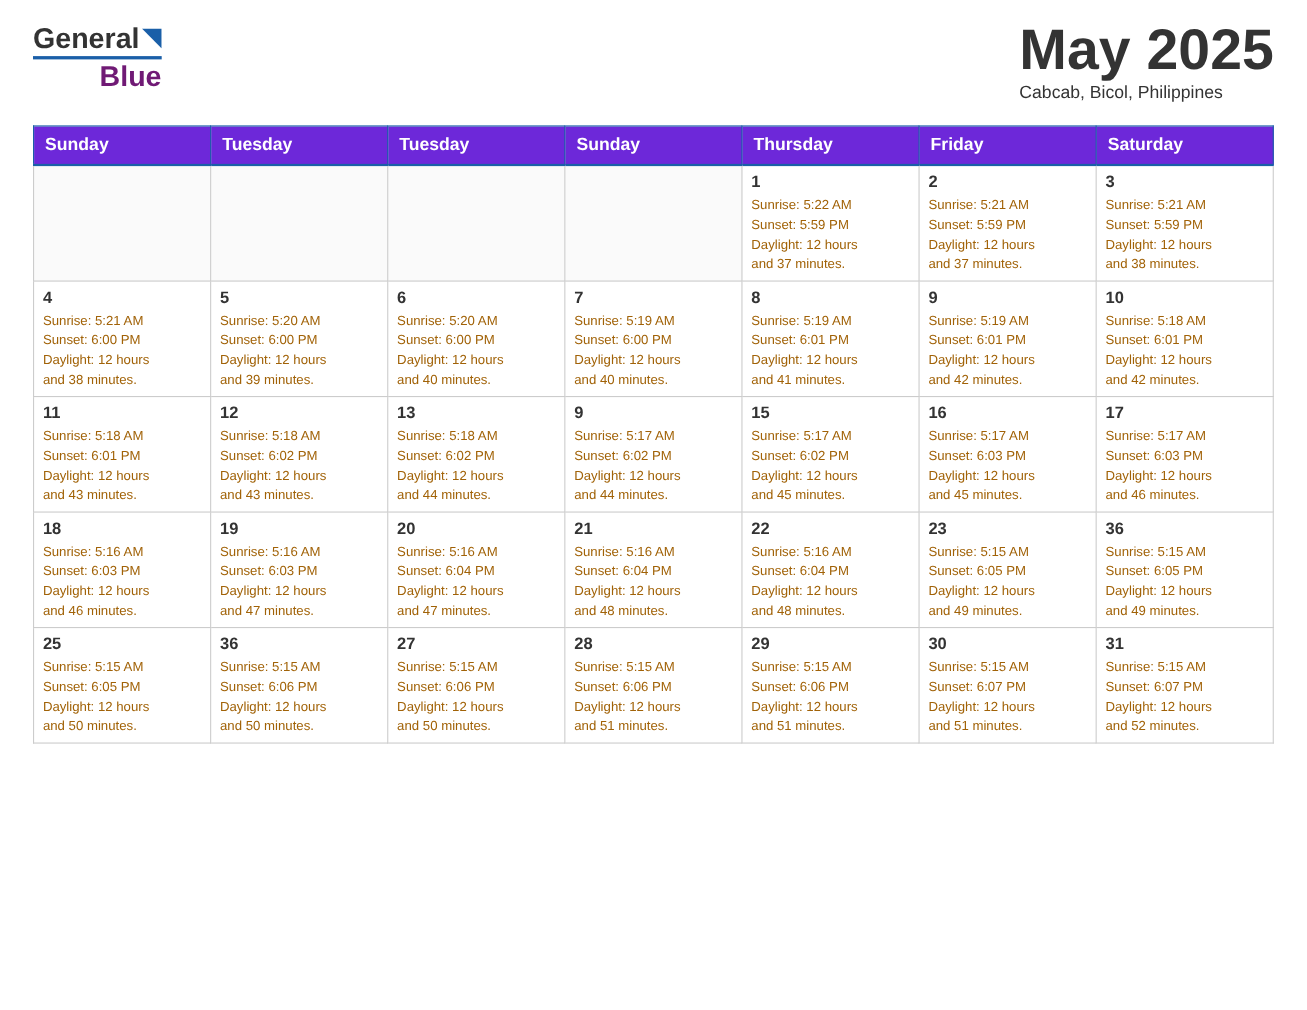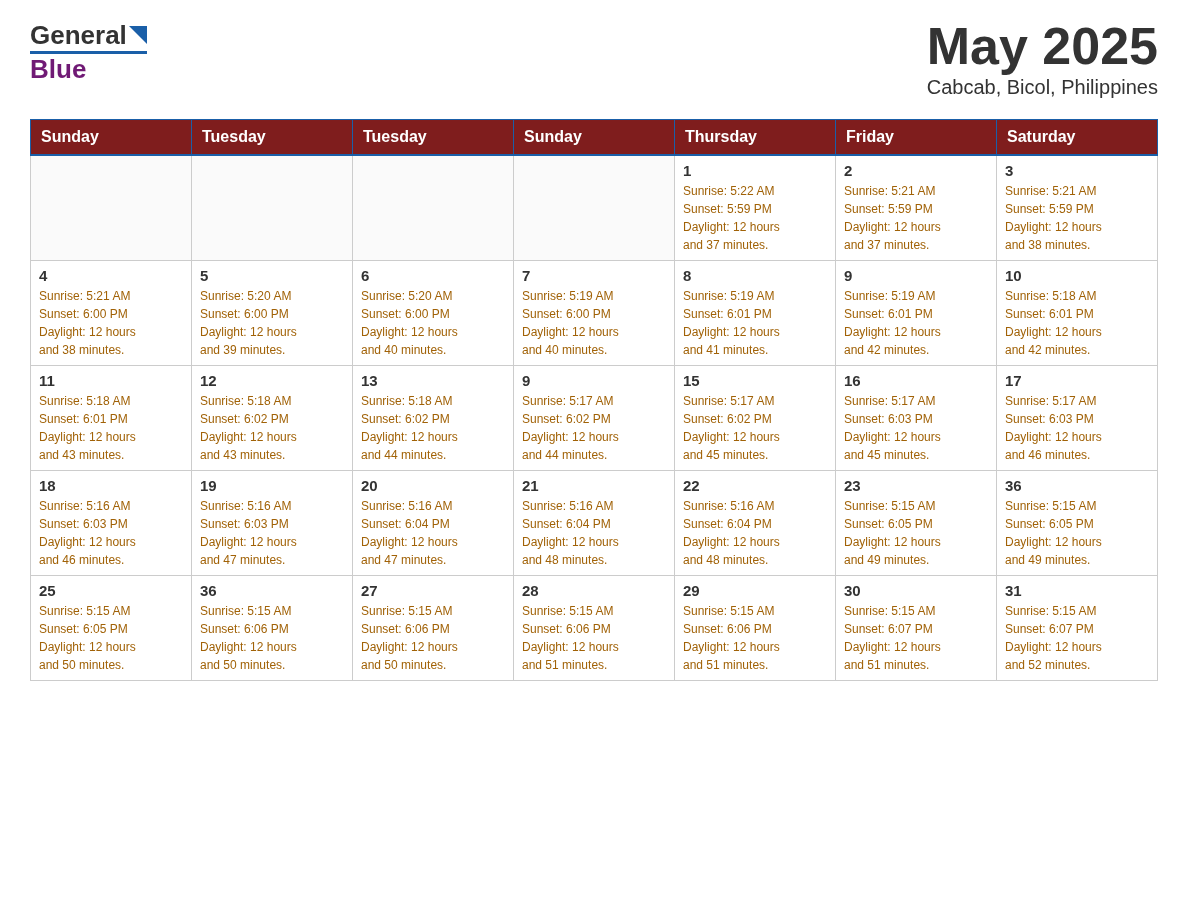--- a/index.html
+++ b/index.html
@@ -20,31 +20,31 @@
     .title-section {
       text-align: left;
     }
     .month-title {
       font-size: 52px;
       font-weight: bold;
       color: #333;
       line-height: 1;
     }
     .location-title {
-      font-size: 20px;
+      font-size: 16px;
       color: #333;
       margin-top: 4px;
     }
     table {
       width: 100%;
       border-collapse: collapse;
       table-layout: fixed;
     }
     thead tr th {
-      background: #7f1d1d;
+      background: #6d28d9;
       color: #fff;
       font-size: 16px;
       font-weight: bold;
       padding: 8px 10px;
       text-align: left;
       border: 1px solid #1a5fa8;
     }
     tbody tr td {
       border: 1px solid #ccc;
       vertical-align: top;
@@ -73,21 +73,21 @@
       border-left: 1px solid #ccc;
     }
     .logo-general {
       font-size: 26px;
       font-weight: bold;
       color: #333;
     }
     .logo-block {
       display: inline-flex;
       flex-direction: column;
-      align-items: flex-start;
+      align-items: flex-end;
     }
     .logo-row1 {
       display: flex;
       align-items: baseline;
     }
     .logo-underline {
       height: 3px;
       background: #1a5fa8;
       width: 100%;
     }

